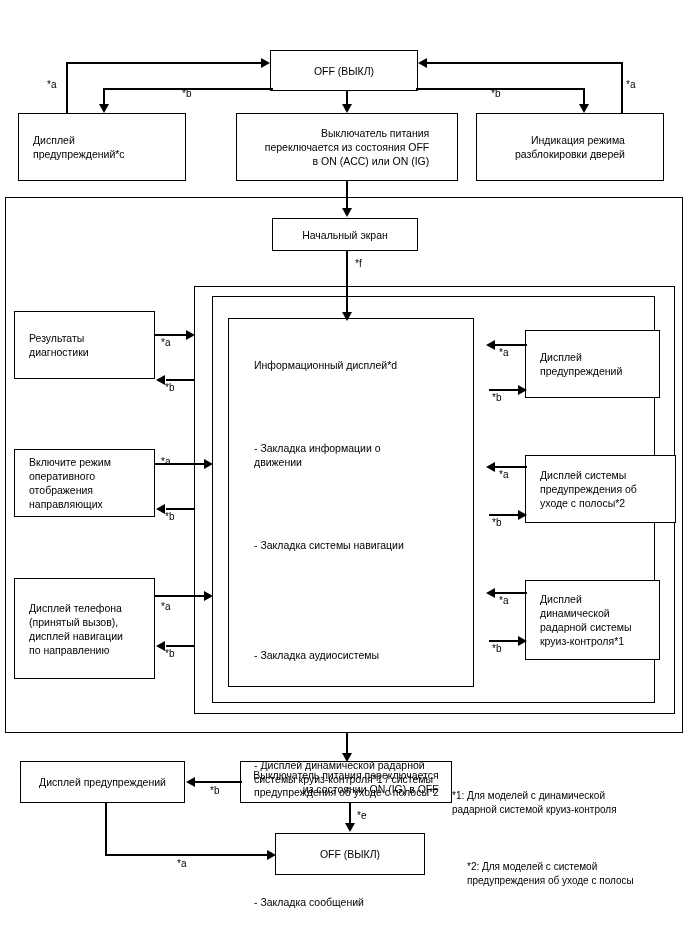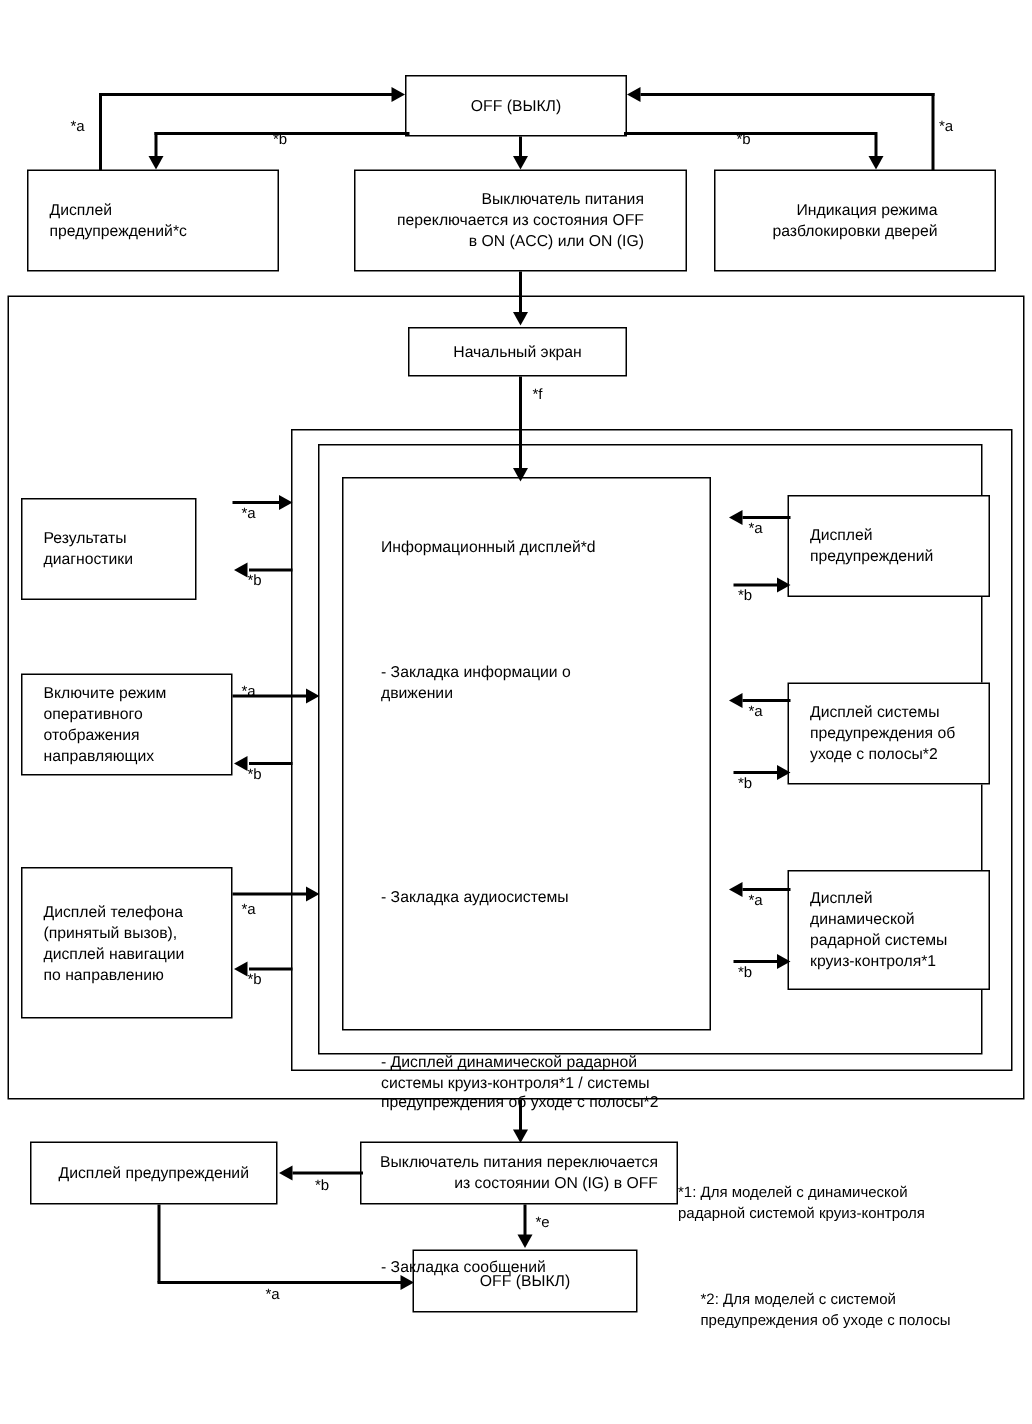--- a/index.html
+++ b/index.html
@@ -132,35 +132,36 @@
   <div class="frame f3" style="left:212px;top:296px;width:443px;height:407px;"></div>
 
   <div class="frame f4" style="left:228px;top:318px;width:246px;height:369px;"></div>
 
   <div class="infotext" style="left:239px;top:330px;width:228px;">
     <div class="ln">Информационный дисплей*d</div>
     <div class="gap"></div>
     <div class="ln">- Закладка информации о
 движении</div>
     <div class="gap"></div>
+    <div class="ln">- Закладка системы навигации</div>
     <div class="gap"></div>
     <div class="gap"></div>
     <div class="ln">- Закладка аудиосистемы</div>
     <div class="gap"></div>
     <div class="gap"></div>
     <div class="ln">- Дисплей динамической радарной
 системы круиз-контроля*1 / системы
 предупреждения об уходе с полосы*2</div>
     <div class="gap"></div>
     <div class="gap"></div>
     <div class="ln">- Закладка сообщений</div>
     <div class="gap"></div>
   </div>
 
-  <div class="box leftpad" style="left:14px;top:332px;width:117px;height:68px;">Результаты
+  <div class="box leftpad" style="left:14px;top:311px;width:141px;height:68px;">Результаты
 диагностики</div>
 
   <div class="box leftpad" style="left:14px;top:449px;width:141px;height:68px;">Включите режим
 оперативного
 отображения
 направляющих</div>
 
   <div class="box leftpad" style="left:14px;top:578px;width:141px;height:101px;">Дисплей телефона
 (принятый вызов),
 дисплей навигации
@@ -186,21 +187,21 @@
   <div class="arr right" style="left:204px;top:591px;"></div>
   <div class="lbl" style="left:161px;top:601px;">*a</div>
 
   <div class="h" style="left:166px;top:645px;width:29px;"></div>
   <div class="arr left" style="left:156px;top:641px;"></div>
   <div class="lbl" style="left:165px;top:648px;">*b</div>
 
   <div class="box leftpad" style="left:525px;top:330px;width:135px;height:68px;">Дисплей
 предупреждений</div>
 
-  <div class="box leftpad" style="left:525px;top:455px;width:135px;height:68px;">Дисплей системы
+  <div class="box leftpad" style="left:525px;top:455px;width:151px;height:68px;">Дисплей системы
 предупреждения об
 уходе с полосы*2</div>
 
   <div class="box leftpad" style="left:525px;top:580px;width:135px;height:80px;">Дисплей
 динамической
 радарной системы
 круиз-контроля*1</div>
 
   <div class="h" style="left:495px;top:344px;width:32px;"></div>
   <div class="arr left" style="left:486px;top:340px;"></div>

